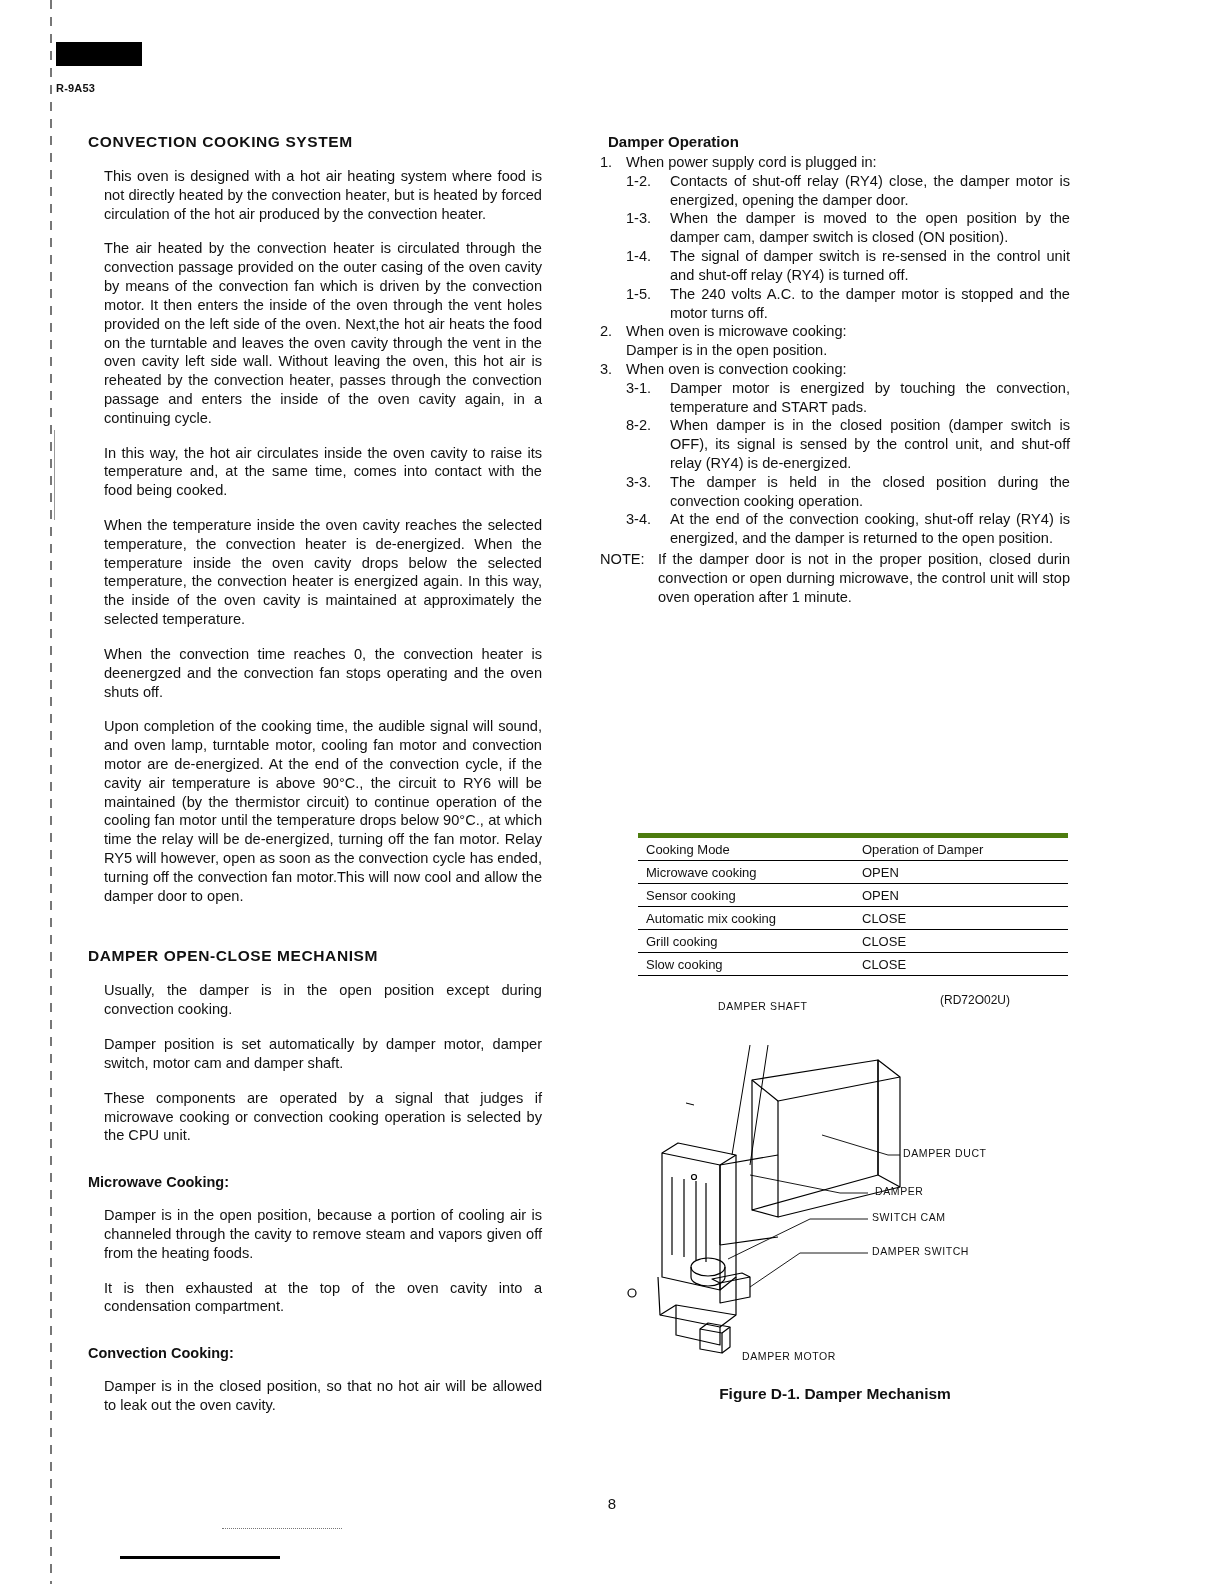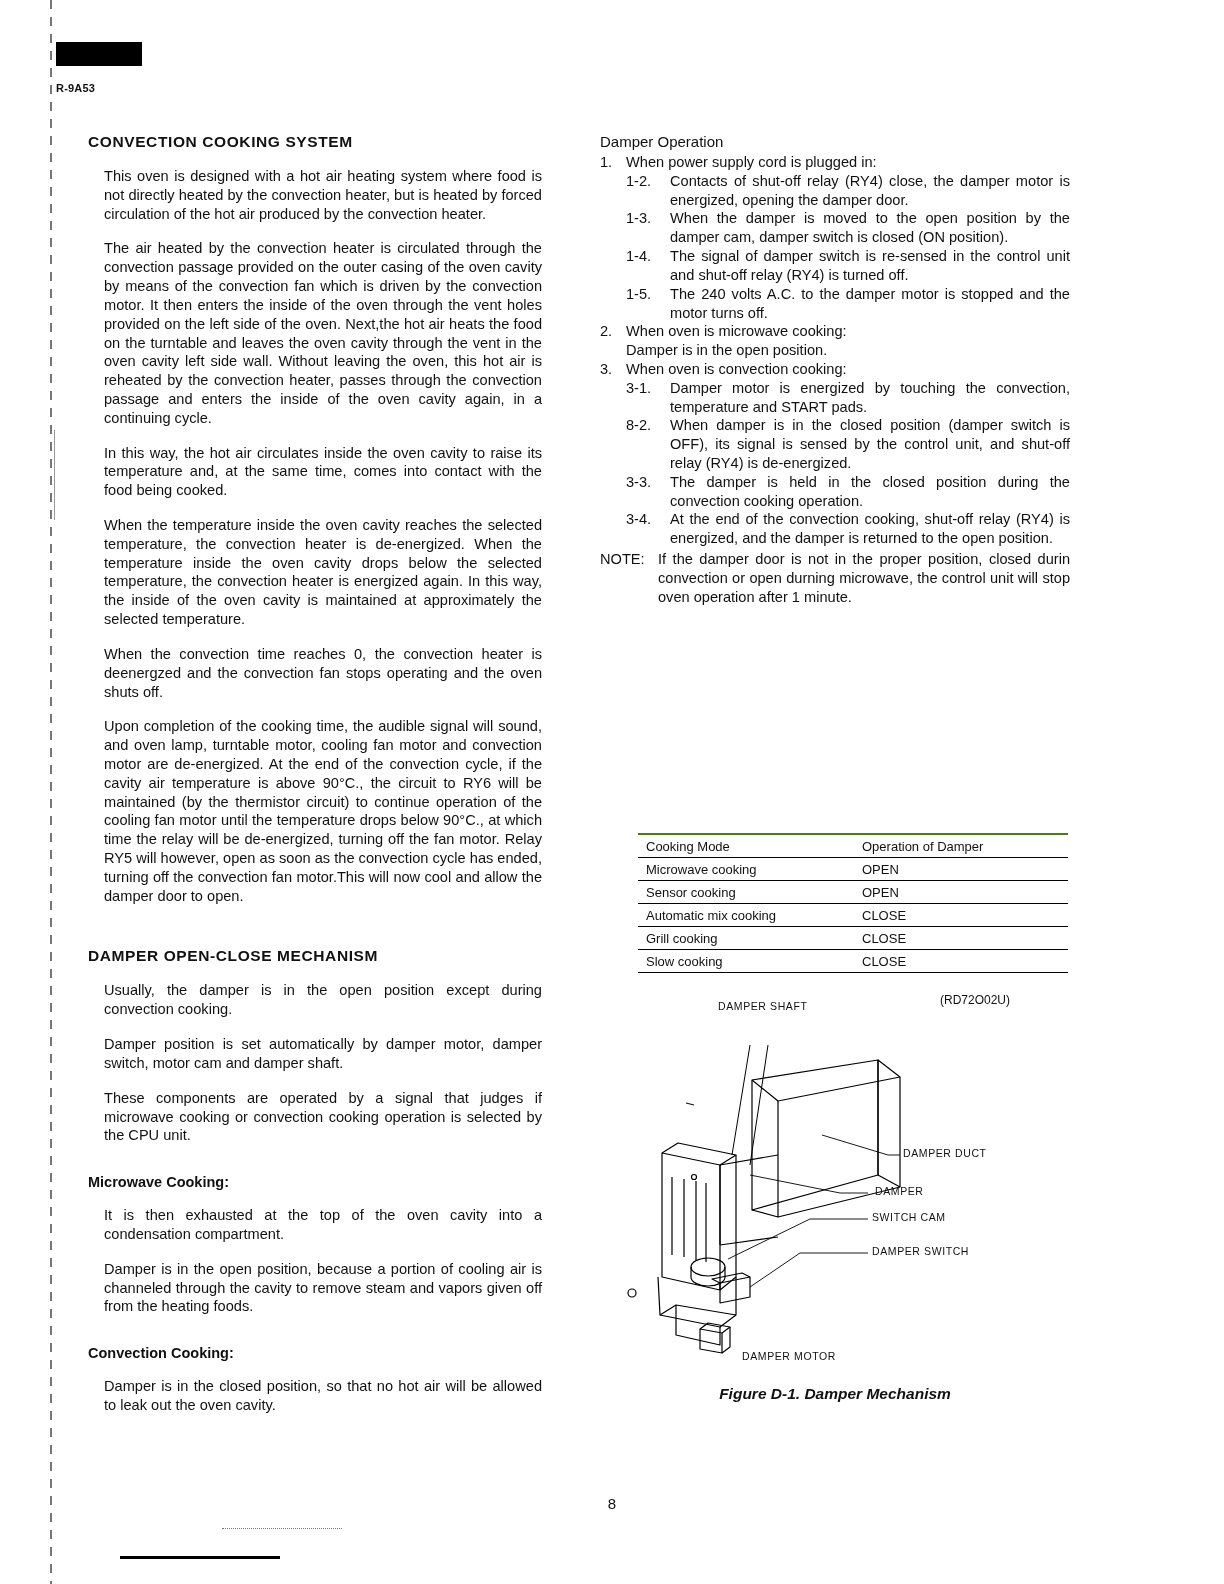--- a/index.html
+++ b/index.html
@@ -103,22 +103,22 @@
     text-align: justify;
     text-justify: inter-word;
   }
   p.body + p.body { margin-top: 0px; }
   .gap-sm { height: 13px; }
   .gap-md { height: 26px; }
 
   
   .rh {
     font-size: 15px;
-    font-weight: normal;
-    margin: 0 0 3px 0;
+    font-weight: bold;
+    margin: 0 0 3px 8px;
   }
   .item {
     display: flex;
     font-size: 14.6px;
     line-height: 1.29;
     margin-bottom: 0px;
   }
   .item .num {
     width: 26px;
     flex: 0 0 26px;
@@ -158,21 +158,21 @@
     top: 833px;
     width: 430px;
     border-collapse: collapse;
     font-size: 13px;
   }
   table.damper td {
     padding: 4px 6px 3px 8px;
     border-bottom: 1px solid #000;
   }
   table.damper tr:first-child td {
-    border-top: 2px solid #4d7c0f;
+    border-top: 5px solid #4d7c0f;
   }
   table.damper td.c2 { width: 200px; }
   .tbl-code {
     position: absolute;
     left: 940px;
     top: 993px;
     font-size: 12px;
   }
 
   
@@ -184,21 +184,20 @@
     height: 370px;
   }
   .fig-caption {
     position: absolute;
     left: 600px;
     top: 1385px;
     width: 470px;
     text-align: center;
     font-size: 15.5px;
     font-weight: bold;
-    font-style: italic;
   }
   .fig-lbl {
     position: absolute;
     font-size: 10.5px;
     letter-spacing: 0.6px;
     white-space: nowrap;
   }
   .page-num {
     position: absolute;
     left: 0;
@@ -229,22 +228,22 @@
     <p class="body">Upon completion of the cooking time, the audible signal will sound, and oven lamp, turntable motor, cooling fan motor and convection motor are de-energized. At the end of the convection cycle, if the cavity air temperature is above 90°C., the circuit to RY6 will be maintained (by the thermistor circuit) to continue operation of the cooling fan motor until the temperature drops below 90°C., at which time the relay will be de-energized, turning off the fan motor. Relay RY5 will however, open as soon as the convection cycle has ended, turning off the convection fan motor.This will now cool and allow the damper door to open.</p>
 
     <div class="gap-md"></div>
     <h2 class="sec">DAMPER OPEN-CLOSE MECHANISM</h2>
     <p class="body">Usually, the damper is in the open position except during convection cooking.</p>
     <p class="body">Damper position is set automatically by damper motor, damper switch, motor cam and damper shaft.</p>
     <p class="body">These components are operated by a signal that judges if microwave cooking or convection cooking operation is selected by the CPU unit.</p>
 
     <div class="gap-sm"></div>
     <h3 class="sub">Microwave Cooking:</h3>
+    <p class="body">Damper is in the open position, because a portion of cooling air is channeled through the cavity to remove steam and vapors given off from the heating foods.</p>
     <p class="body">It is then exhausted at the top of the oven cavity into a condensation compartment.</p>
-    <p class="body">Damper is in the open position, because a portion of cooling air is channeled through the cavity to remove steam and vapors given off from the heating foods.</p>
 
     <div class="gap-sm"></div>
     <h3 class="sub">Convection Cooking:</h3>
     <p class="body">Damper is in the closed position, so that no hot air will be allowed to leak out the oven cavity.</p>
   </div>
 
   <div class="col-right">
     <div class="rh">Damper Operation</div>
 
     <div class="item">

